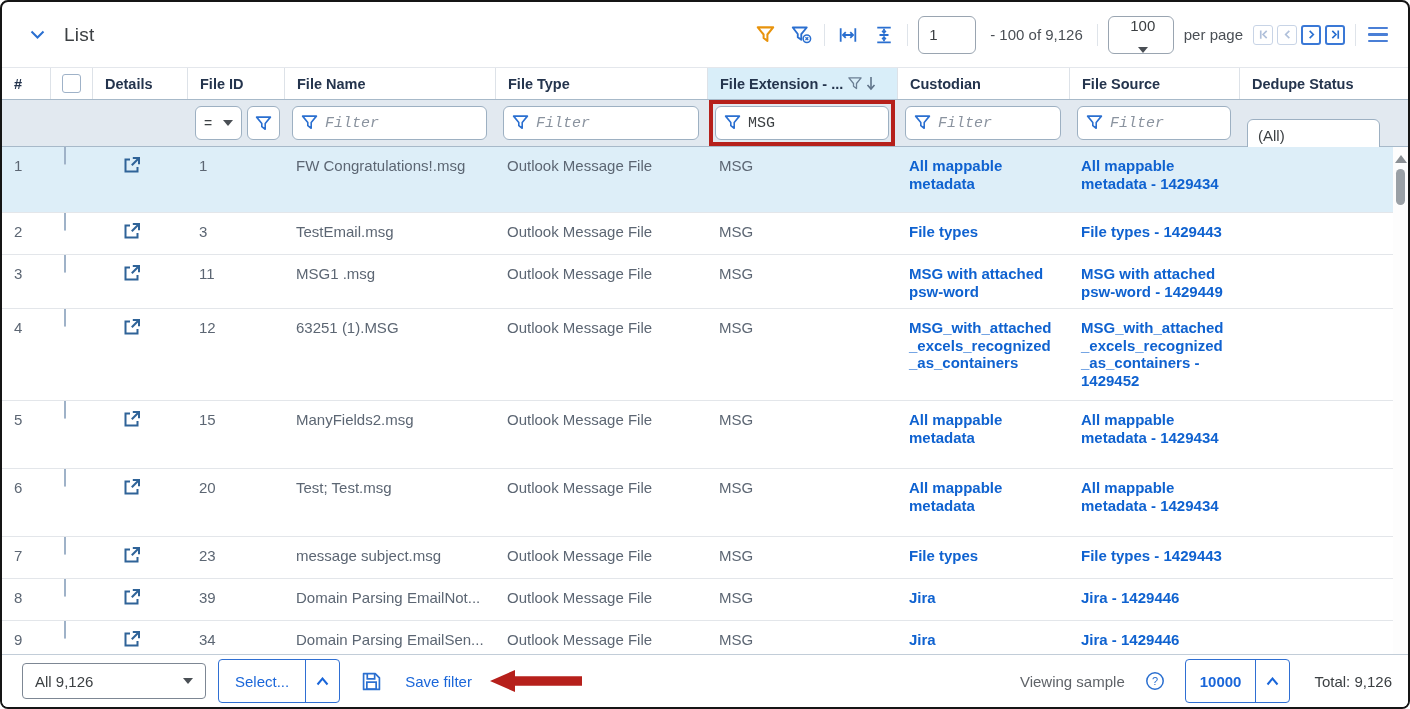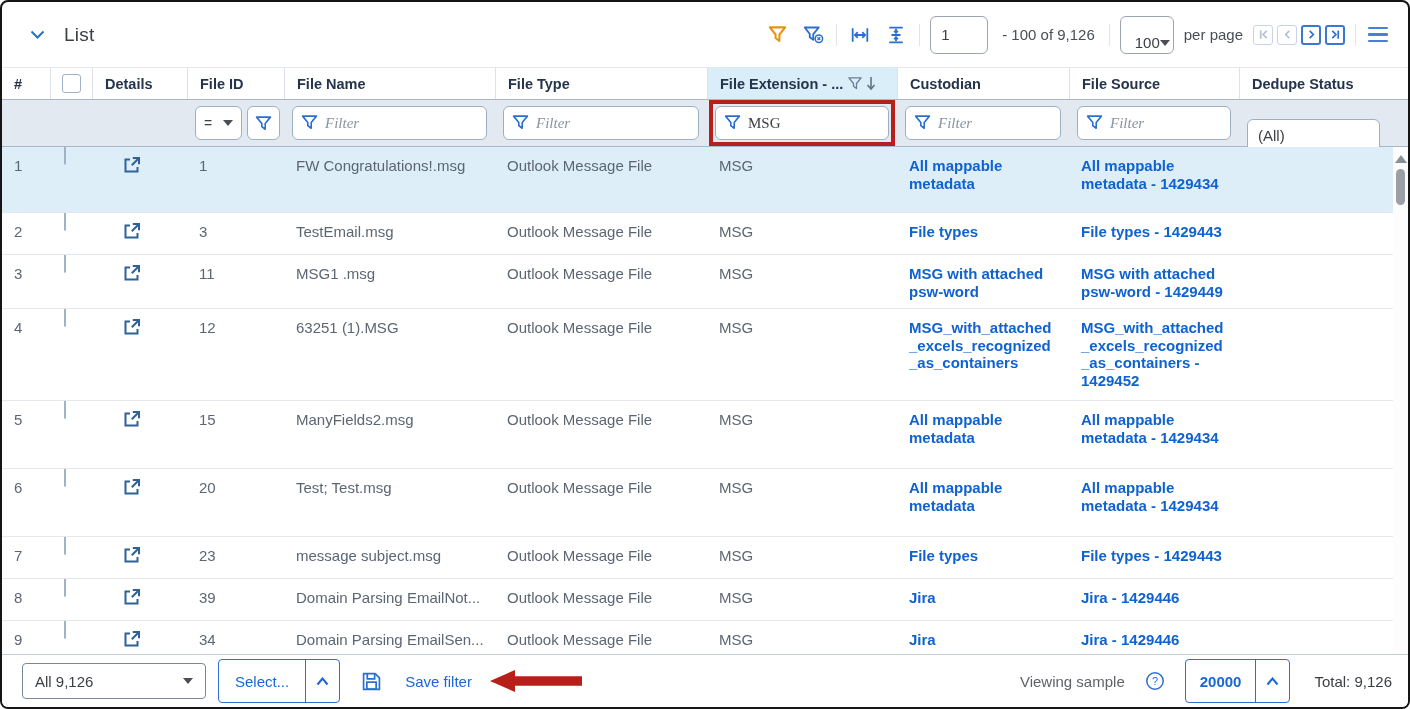--- a/index.html
+++ b/index.html
@@ -9,21 +9,21 @@
   
   .toolbar { height:66px; flex:0 0 66px; display:flex; align-items:center; padding:0 18px 0 22px; border-bottom:1px solid #e4e7ec; }
   .title-wrap { display:flex; align-items:center; gap:14px; }
   .title { font-size:19px; color:#3c4043; font-weight:500; letter-spacing:.2px; }
   .tb-right { margin-left:auto; display:flex; align-items:center; gap:10px; }
   .tb-icon { width:26px; height:26px; display:flex; align-items:center; justify-content:center; cursor:pointer; }
   .vdiv { width:1px; height:22px; background:#dfe4ea; }
   .page-input { width:58px; height:38px; border:1px solid #9aa5b1; border-radius:6px; font-size:15px; color:#3c4043; padding:0 10px; outline:none; font-family:"Liberation Sans",sans-serif; }
   .range-text { font-size:15px; color:#4a4f55; white-space:nowrap; padding:0 4px; }
   .select-box { height:38px; border:1px solid #9aa5b1; border-radius:6px; background:#fff; display:flex; align-items:center; font-size:15px; color:#3c4043; cursor:pointer; }
-  .pagesize { width:54px; padding:16px 10px 0 14px; justify-content:space-between; }
+  .pagesize { width:66px; padding:0 10px 0 14px; justify-content:space-between;flex-direction:column; }
   .caret-down { width:0; height:0; border-left:5px solid transparent; border-right:5px solid transparent; border-top:6px solid #4a4f55; }
   .perpage { font-size:15px; color:#4a4f55; white-space:nowrap; }
   .pagers { display:flex; gap:4px; align-items:center; }
   .pager { width:20px; height:20px; border-radius:3px; display:flex; align-items:center; justify-content:center; background:#fff; }
   .pager.disabled { border:1.5px solid #c8d4e6; cursor:default; }
   .pager.enabled  { border:2px solid #3a78d6; cursor:pointer; }
   .hamburger { display:flex; flex-direction:column; gap:4px; cursor:pointer; padding:2px; }
   .hamburger span { width:20px; height:2.5px; background:#4a7fd6; border-radius:1px; }
 
   
@@ -35,21 +35,21 @@
 
   .c-num{width:48px; flex:0 0 48px;} .c-check{width:42px; flex:0 0 42px;}
   .c-details{width:95px; flex:0 0 95px;} .c-fileid{width:97px; flex:0 0 97px;}
   .c-filename{width:211px; flex:0 0 211px;} .c-filetype{width:212px; flex:0 0 212px;}
   .c-fileext{width:190px; flex:0 0 190px;} .c-custodian{width:172px; flex:0 0 172px;}
   .c-datasource{width:170px; flex:0 0 170px;} .c-dedupe{flex:1;}
 
   .filter-row { height:47px; flex:0 0 47px; background:#e2e9f0; display:flex; align-items:center; border-bottom:1px solid #a7b9c9; }
   .fcell { padding:0 8px 0 8px; display:flex; align-items:center; gap:5px; height:100%; }
   .finput-wrap { position:relative; flex:1; }
-  .finput { width:100%; height:34px; border:1px solid #9db0c2; border-radius:6px; background:#fff; font-size:15px; color:#3c4043; padding:0 8px 0 32px; outline:none; font-family:Liberation Serif, serif; }
+  .finput { width:100%; height:34px; border:1px solid #9db0c2; border-radius:6px; background:#fff; font-size:15px; color:#3c4043; padding:0 8px 0 32px; outline:none; font-family:Liberation Mono, monospace; }
   .finput::placeholder { color:#8a939f; font-style:italic; }
   .funnel-in-input { position:absolute; left:9px; top:8px; pointer-events:none; }
   .op-box { width:48px; height:34px; border:1px solid #9db0c2; border-radius:6px; background:#fff; display:flex; align-items:center; justify-content:space-between; padding:0 8px; font-size:14px; color:#3c4043; cursor:pointer; }
   .funnel-btn { width:34px; height:34px; border:1px solid #9db0c2; border-radius:6px; background:#fff; display:flex; align-items:center; justify-content:center; cursor:pointer; }
   .all-box { width:100%; height:34px; border:1px solid #9db0c2; border-radius:6px; background:#fff; display:flex; align-items:center; font-size:15px; color:#3c4043; padding:0 10px; cursor:pointer; }
   .annotation-red { position:absolute; left:-6px; right:-6px; top:-6px; bottom:-6px; border:4px solid #b6201b; pointer-events:none; }
 
   .tbody { flex:1; overflow:hidden; position:relative; background:#fff; }
   .trow { display:flex; border-bottom:1px solid #e3e6ea; background:#fff; }
   .trow.selected { background:#ddeef8; }
@@ -499,21 +499,21 @@
         </svg>
     </span>
 
     <div class="f-right">
       <span class="viewing">Viewing sample</span>
       <svg width="20" height="20" viewBox="0 0 20 20">
           <circle cx="10" cy="10" r="8.2" fill="none" stroke="#2a6fd0" stroke-width="1.5"></circle>
           <text x="10" y="14" text-anchor="middle" font-size="11" fill="#2a6fd0" font-family="Liberation Sans, sans-serif">?</text>
         </svg>
       <div class="split-btn">
-        <span class="split-main sample-main">20000</span>
+        <span class="split-main sample-main">10000</span>
         <span class="split-caret">
           <svg width="13" height="9" viewBox="0 0 13 9" fill="none" stroke="#1a66d9" stroke-width="2">
               <path d="M1.5 7.5 L6.5 1.5 L11.5 7.5"></path>
             </svg>
         </span>
       </div>
       <span class="total">Total: 9,126</span>
     </div>
   </div>
 

